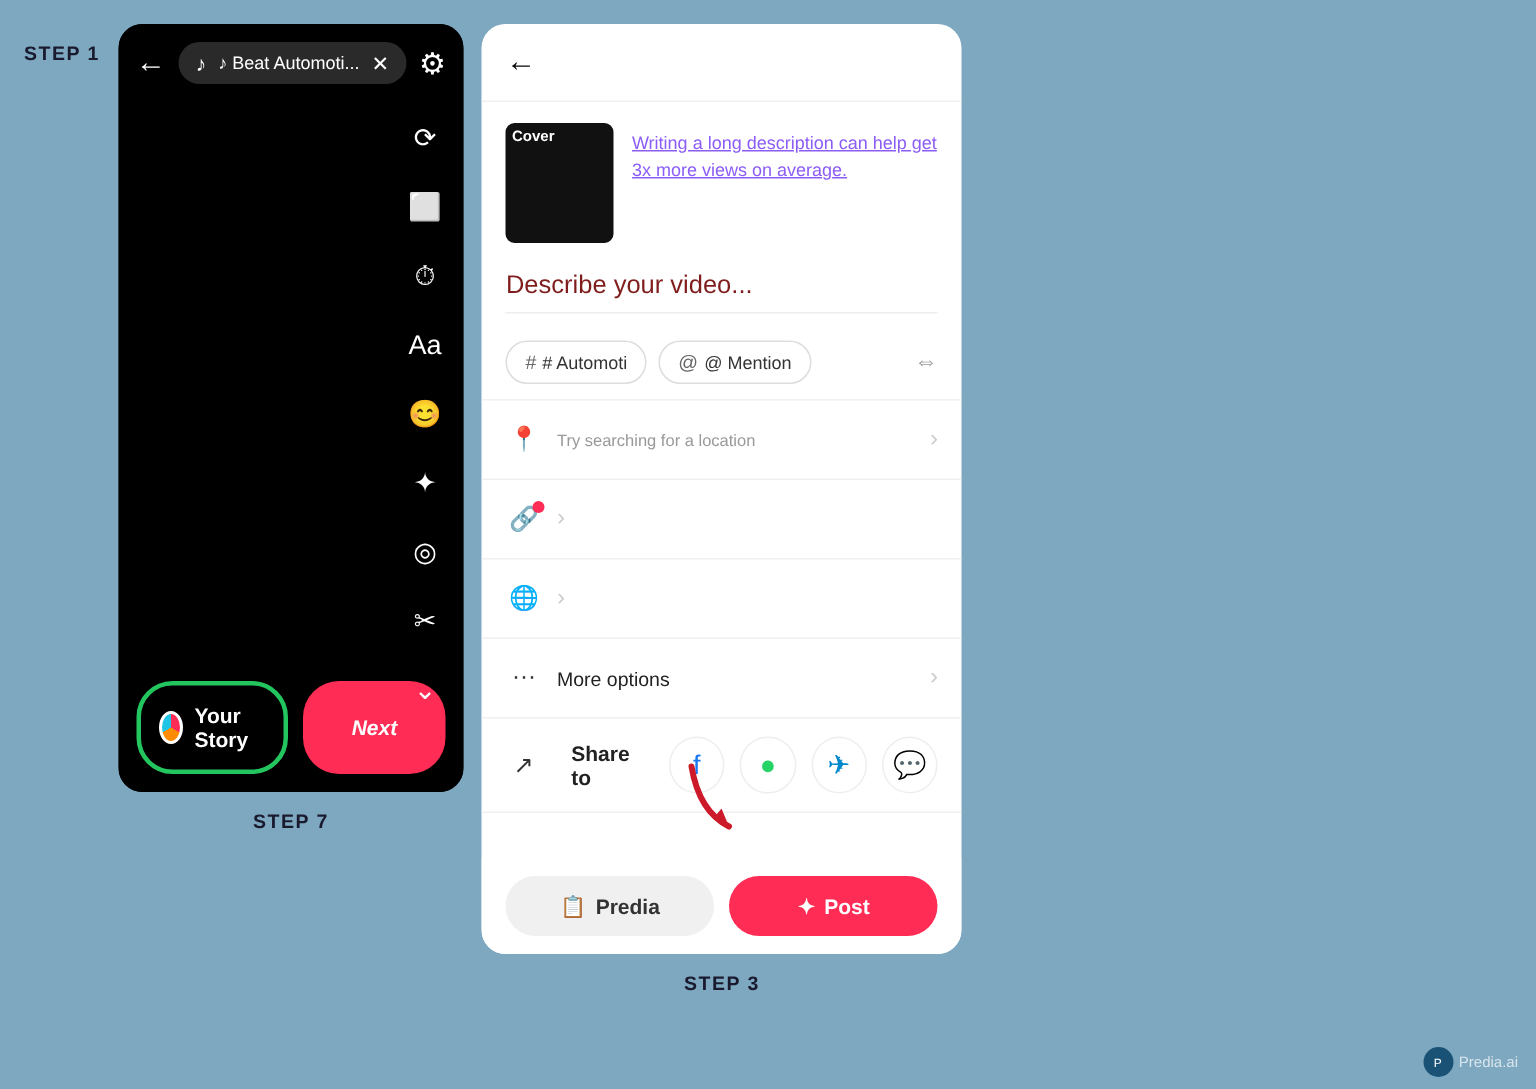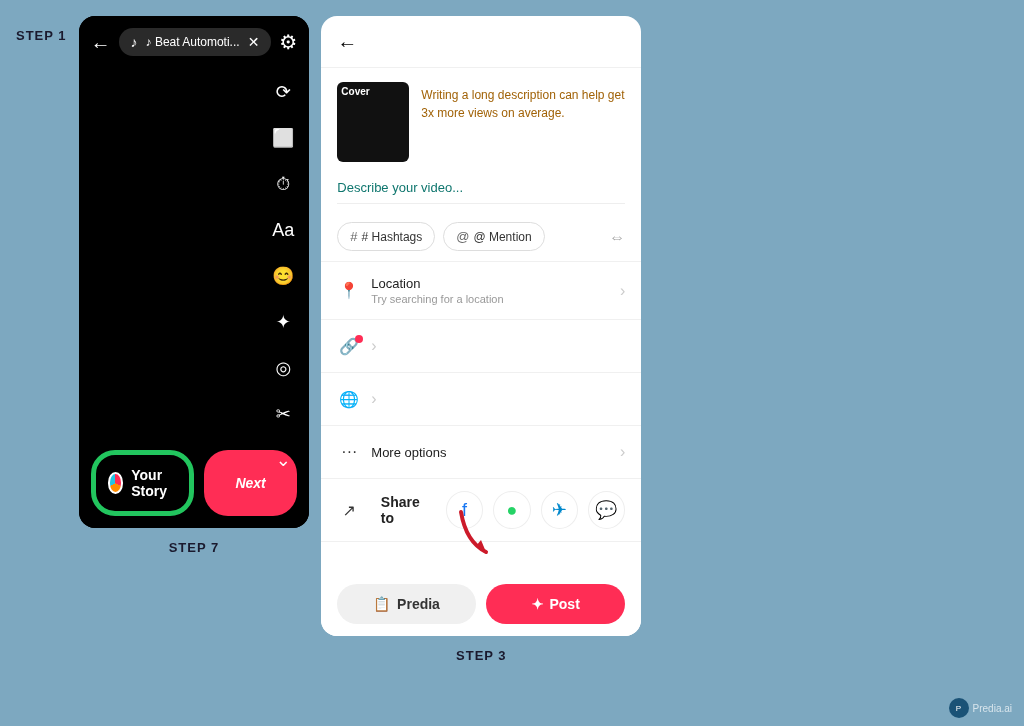--- a/index.html
+++ b/index.html
@@ -148,21 +148,21 @@
       left: 0;
       right: 0;
       padding: 12px;
       display: flex;
       gap: 10px;
     }
     .your-story-btn {
       flex: 1;
       padding: 12px;
       border-radius: 24px;
-      border: 5px solid #22c55e;
+      border: 3px solid #22c55e;
       background: #000;
       color: #fff;
       font-size: 14px;
       font-weight: 600;
       display: flex;
       align-items: center;
       justify-content: center;
       gap: 8px;
     }
     .story-circle {
@@ -228,30 +228,31 @@
       position: absolute;
       top: 4px;
       left: 4px;
       color: #fff;
       font-size: 10px;
       font-weight: 700;
     }
     .cover-desc {
       flex: 1;
       font-size: 12px;
-      color: #a16207;
+      color: #8b5cf6;
       line-height: 1.5;
       padding-top: 4px;
+      text-decoration: underline;
     }
     .description-area {
       padding: 4px 16px 8px;
     }
     .description-placeholder {
-      color: #0f766e;
-      font-size: 13px;
+      color: #7f1d1d;
+      font-size: 17px;
       border-bottom: 1px solid #eee;
       padding-bottom: 8px;
     }
     .tags-row {
       display: flex;
       align-items: center;
       gap: 8px;
       padding: 10px 16px;
       border-bottom: 1px solid #f0f0f0;
     }
@@ -499,33 +500,32 @@
         <div class="cover-desc">Writing a long description can help get 3x more views on average.</div>
       </div>
 
       <div class="description-area">
         <div class="description-placeholder">Describe your video...</div>
       </div>
 
       <div class="tags-row">
         <div class="tag-pill">
           <span class="tag-symbol">#</span>
-          <span># Hashtags</span>
+          <span># Automoti</span>
         </div>
         <div class="tag-pill">
           <span class="tag-symbol">@</span>
           <span>@ Mention</span>
         </div>
         <div class="expand-btn">⇔</div>
       </div>
 
       <div class="settings-row">
         <div class="settings-row-icon">📍</div>
         <div class="settings-row-text">
-          <div class="settings-row-title">Location</div>
           <div class="settings-row-sub">Try searching for a location</div>
         </div>
         <span class="settings-row-chevron">›</span>
       </div>
 
       <div class="settings-row">
         <div class="settings-row-icon">
           <div class="add-link-container">
             <span>🔗</span>
             <div class="add-link-dot"></div>

